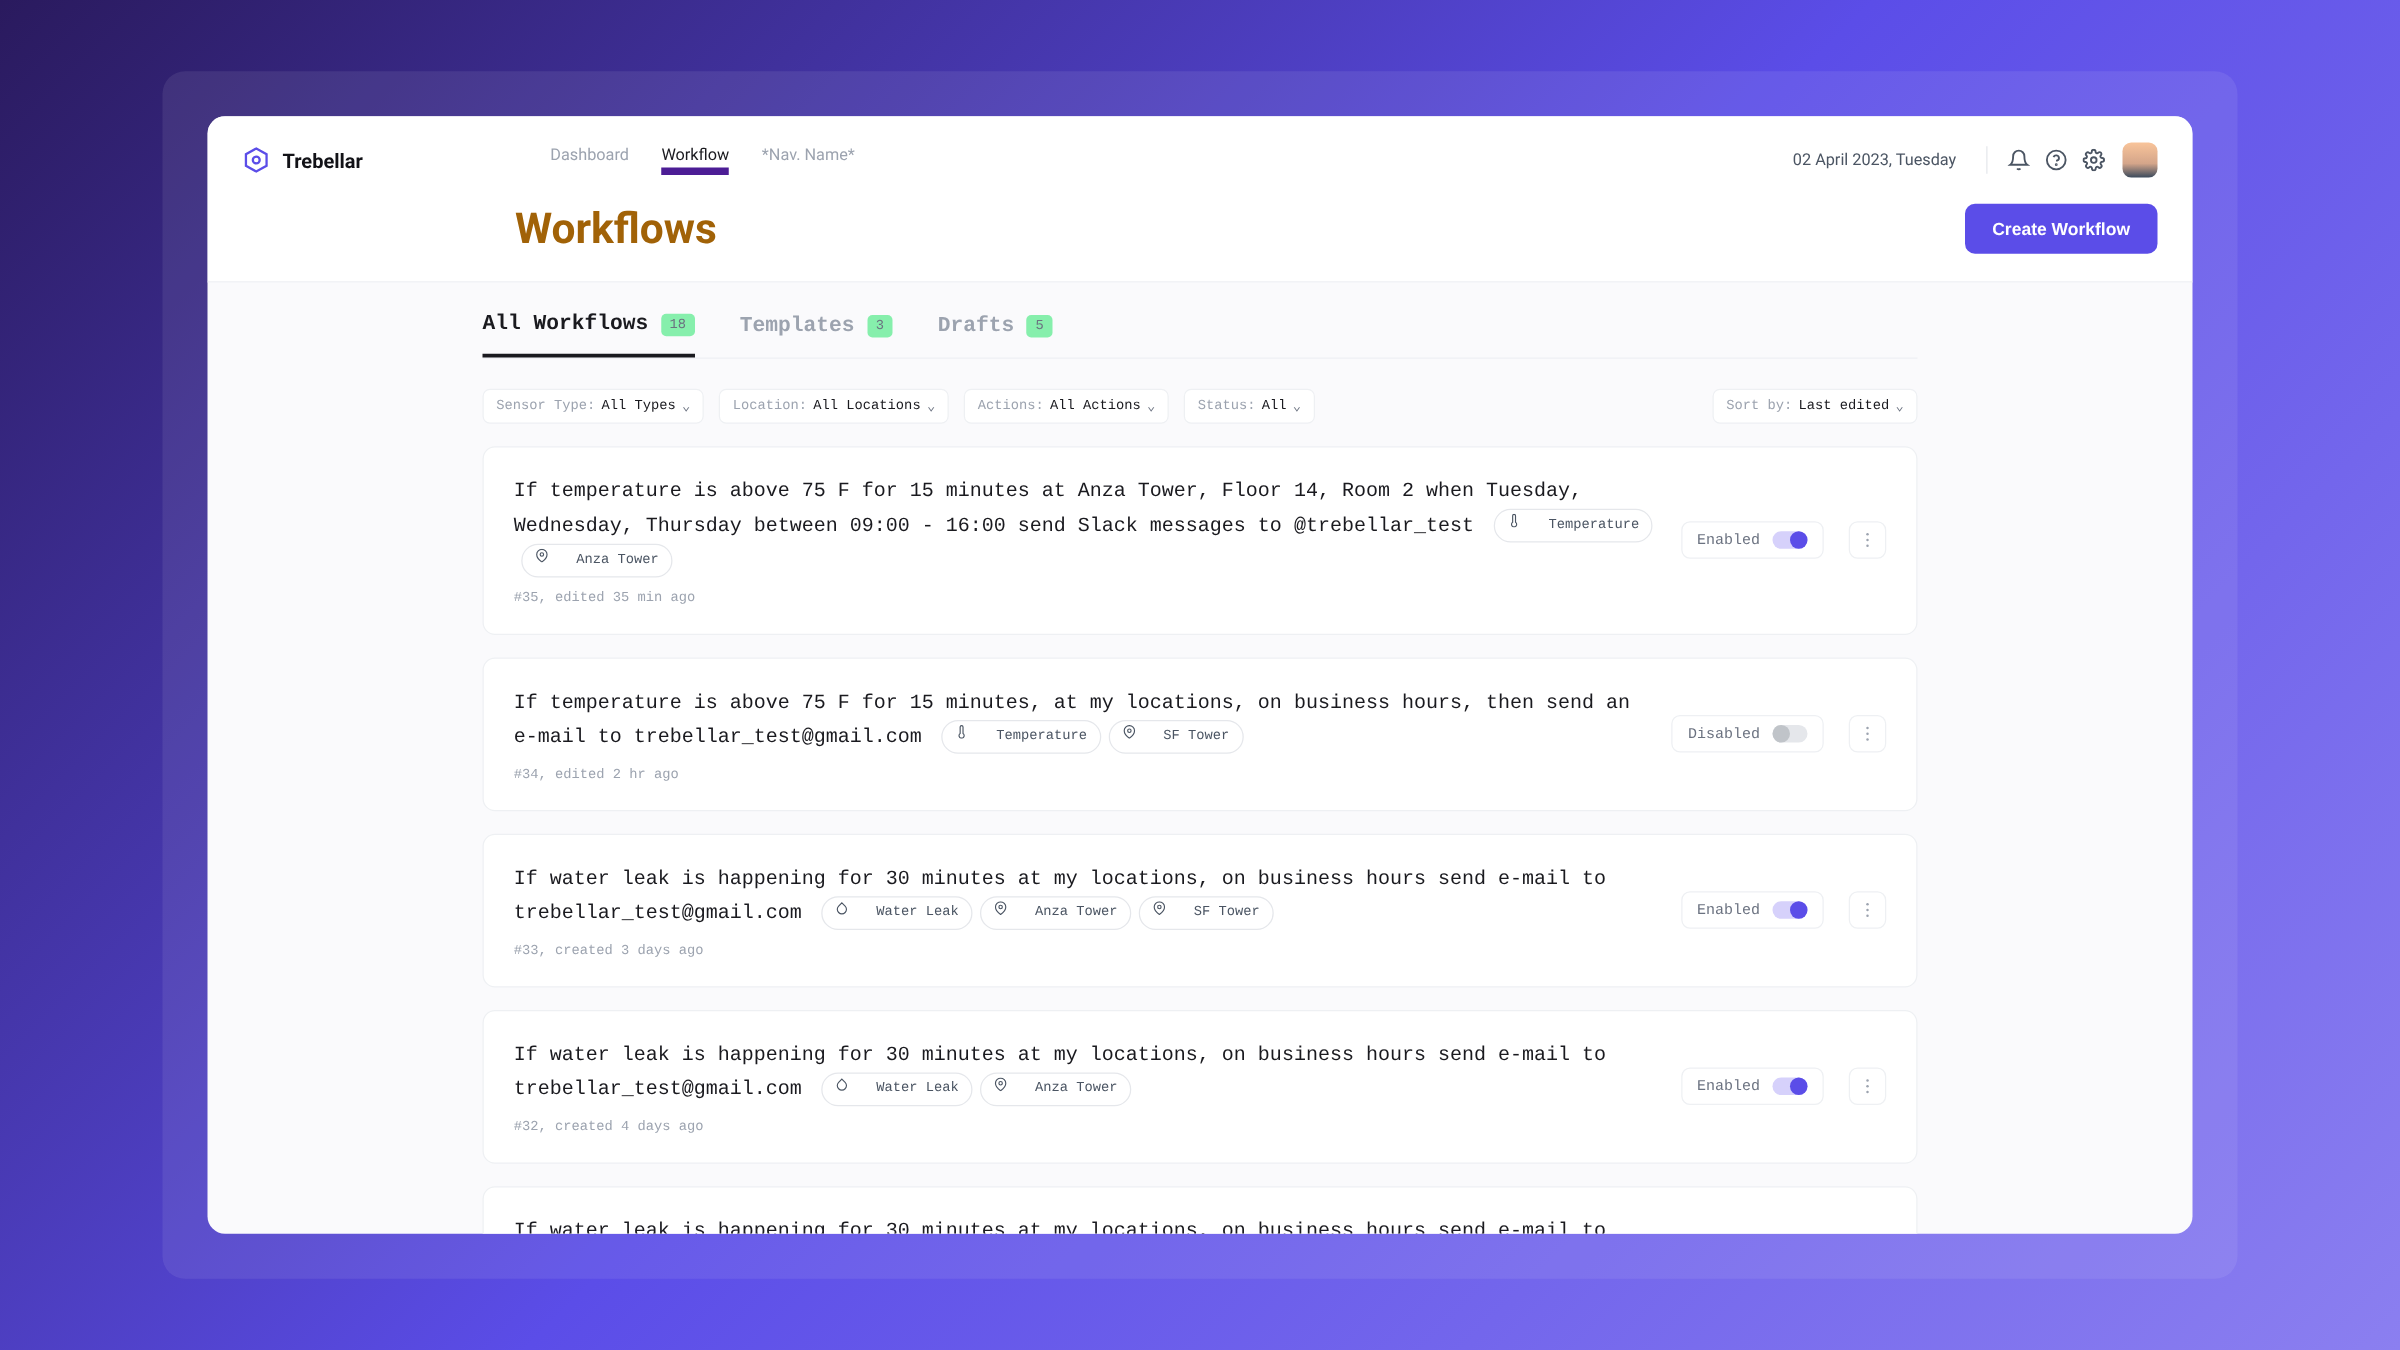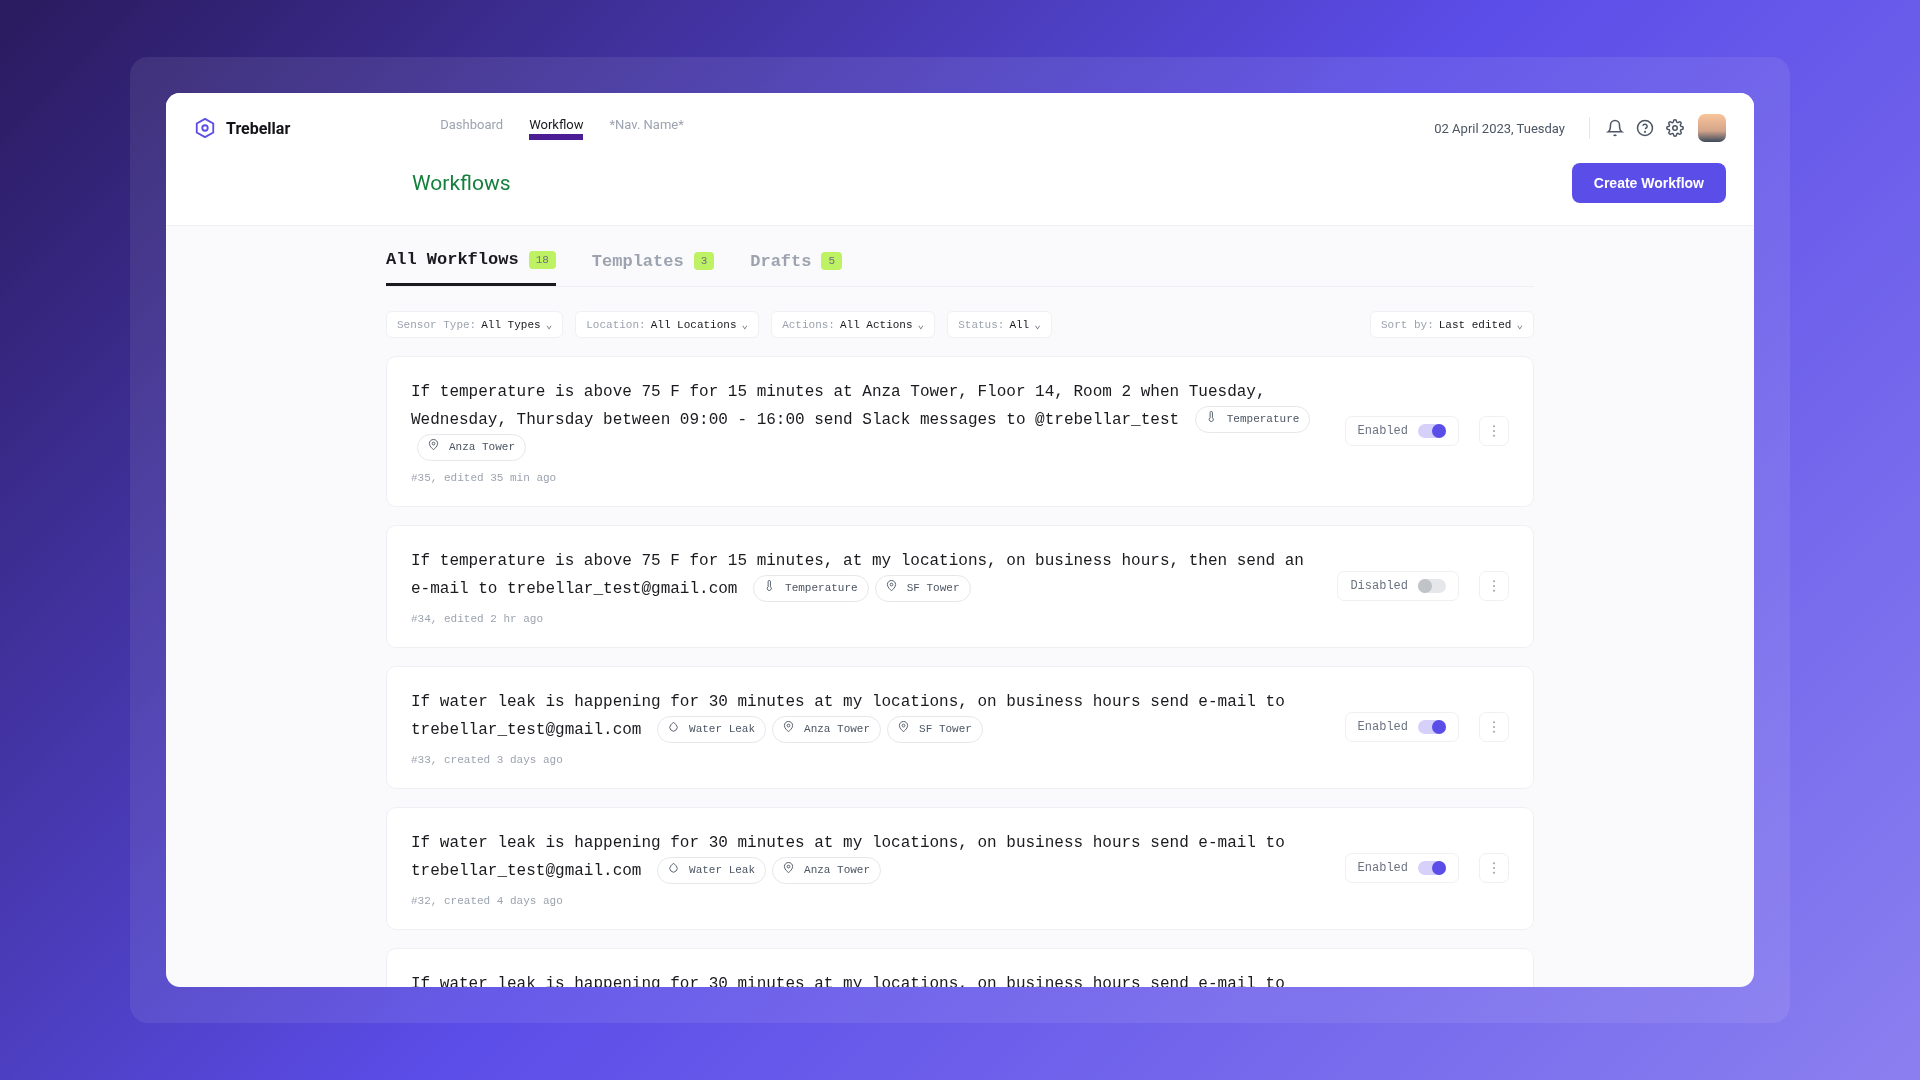--- a/index.html
+++ b/index.html
@@ -55,40 +55,40 @@
     width: 28px; height: 28px; border-radius: 7px;
     background: linear-gradient(180deg, #f9c49a 0%, #d4a58a 60%, #3b4a5c 100%);
     margin-left: 8px;
   }
   .titlebar {
     display: flex; align-items: center;
     padding: 0 0 22px 0;
     margin-left: 218px;
     margin-right: 0;
   }
-  .page-title { font-size: 21px; font-weight: 400; color: #15803d; }
+  .page-title { font-size: 34px; font-weight: 700; color: #a16207; }
   .create-btn {
     background: #5b4de8; color: #fff;
     font-weight: 600; font-size: 14px;
     padding: 12px 22px; border-radius: 8px;
     border: none; cursor: pointer;
   }
   .content {
     flex: 1;
     padding: 0 220px;
     overflow: hidden;
     font-family: Liberation Mono, monospace;
   }
   .tabs { display: flex; gap: 36px; padding: 24px 0 0 0; border-bottom: 1px solid #eef0f3; }
   .tab { display: flex; align-items: center; gap: 10px; padding-bottom: 14px; cursor: pointer; }
   .tab.active { border-bottom: 3px solid #1a1a1f; }
   .tab-label { font-size: 17px; font-weight: 600; color: #9ca3af; }
   .tab.active .tab-label { color: #1a1a1f; }
   .tab-count {
-    background: #bef264; color: #6b7280;
+    background: #86efac; color: #6b7280;
     font-size: 11px; padding: 3px 7px; border-radius: 4px;
   }
   .filters {
     display: flex; align-items: center; gap: 12px;
     padding: 24px 0 18px 0;
   }
   .filter {
     background: #fff; border: 1px solid #eef0f3;
     border-radius: 6px; padding: 6px 10px;
     display: flex; align-items: center; gap: 5px;
@@ -100,21 +100,21 @@
   .sort { margin-left: auto; }
   .list { display: flex; flex-direction: column; gap: 18px; justify-content: space-between; }
   .card {
     background: #fff; border: 1px solid #eef0f3;
     border-radius: 10px; padding: 22px 24px;
     display: flex; align-items: center; gap: 20px;
   }
   .card-body { flex: 1; min-width: 0; }
   .card-title { font-size: 16px; color: #1a1a1f; line-height: 1.7; }
   .tag {
-    display: inline-flex; align-items: center; gap: 10px;
+    display: inline-flex; align-items: center; gap: 22px;
     background: #fff; border: 1px solid #e5e7eb;
     border-radius: 20px; padding: 3px 10px;
     font-size: 11px; color: #4b5563; font-weight: 500;
     margin-left: 6px; vertical-align: middle;
   }
   .tag svg { width: 11px; height: 11px; }
   .card-meta { font-size: 11px; color: #9ca3af; margin-top: 10px; }
   .toggle-wrap {
     display: flex; align-items: center; gap: 10px;
     border: 1px solid #eef0f3; border-radius: 7px;

